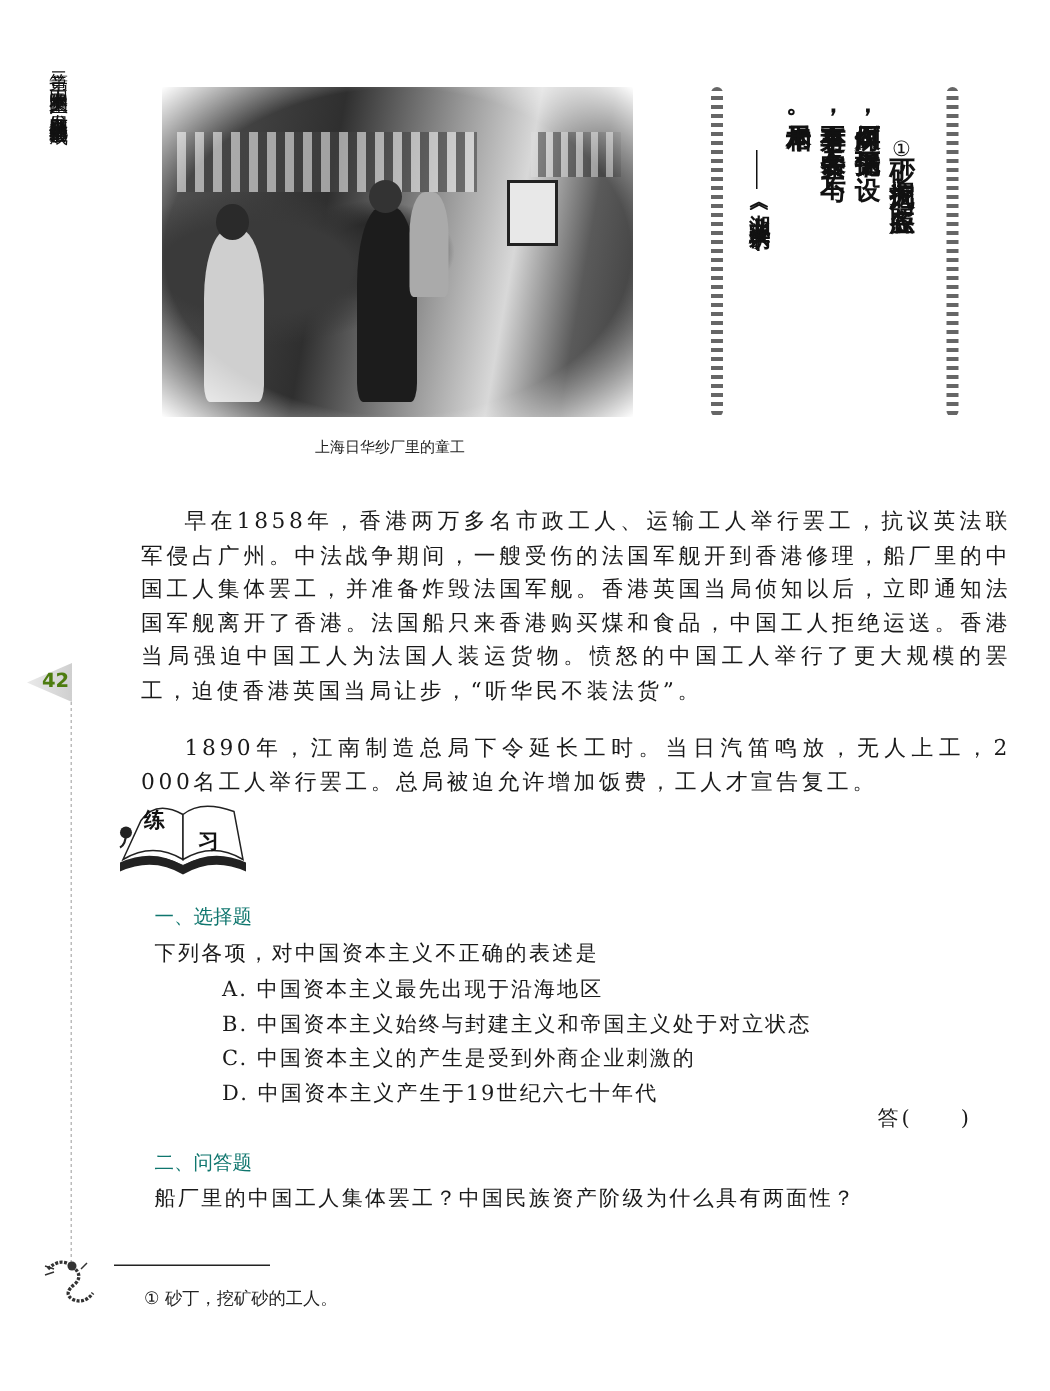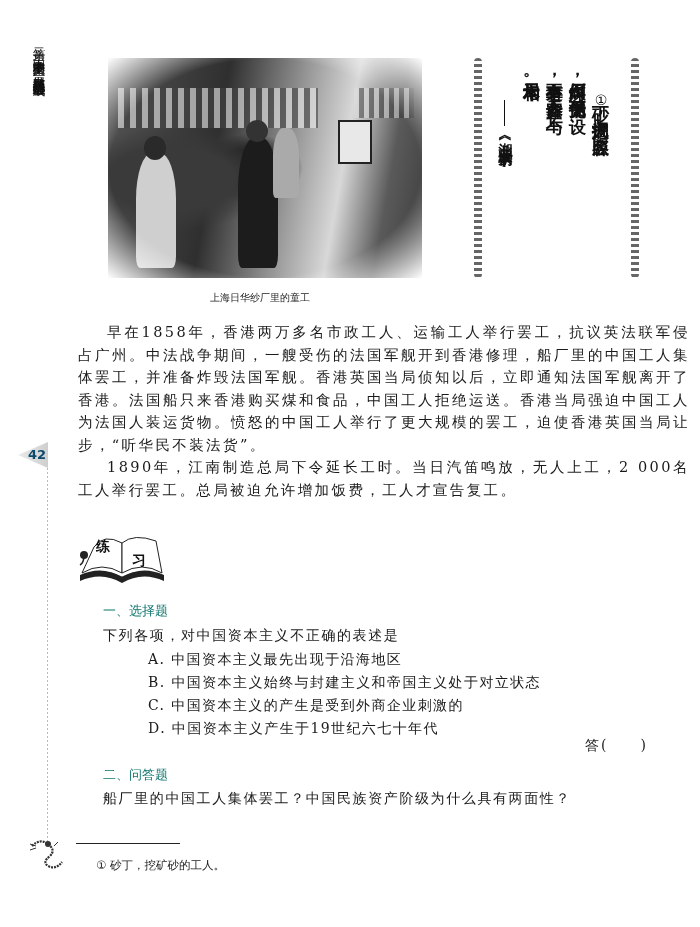--- a/index.html
+++ b/index.html
@@ -13,21 +13,21 @@
       font-size: 12.5px; line-height: 16px; letter-spacing: 0.5px; color: #111;
     }
     .chapter-side .gap { display: inline-block; height: 10px; }
     .page-tab {
       position: absolute; left: 18px; top: 442px; width: 30px; height: 26px;
       background: linear-gradient(to left, #cfcfcf, #eaeaea);
       clip-path: polygon(0 50%, 100% 0, 100% 100%);
     }
     .page-num {
       position: absolute; left: 28px; top: 447px; font-family: "DejaVu Sans", "Liberation Sans", sans-serif;
-      font-size: 13px; font-weight: bold; color: #0c4a6e;
+      font-size: 13px; font-weight: bold; color: #4d7c0f;
     }
     .margin-line {
       position: absolute; left: 47px; top: 468px; width: 1px; height: 375px;
       background: repeating-linear-gradient(to bottom, #bbb 0 2px, transparent 2px 4px);
     }
     .photo {
       position: absolute; left: 108px; top: 58px; width: 314px; height: 220px;
       background:
         radial-gradient(ellipse at 20% 55%, #3a3a3a 0 18%, transparent 30%),
         radial-gradient(ellipse at 45% 50%, #222 0 12%, transparent 22%),
@@ -77,21 +77,21 @@
       font-size: 14px; font-weight: bold; color: #111; letter-spacing: 2px;
     }
     .quote-dash {
       position: absolute; left: 504px; top: 100px; width: 1px; height: 26px; background: #111;
     }
     .body-text {
       position: absolute; left: 78px; top: 321px; width: 612px;
       font-size: 14.5px; line-height: 22.5px; letter-spacing: 2.4px; color: #1a1a1a;
       text-align: justify;
     }
-    .body-text p { margin: 0; text-indent: 29px; }
+    .body-text p { margin: 16px; text-indent: 29px; }
     .exercise-icon { position: absolute; left: 72px; top: 535px; width: 100px; height: 50px; }
     .section-head {
       position: absolute; font-family: "DejaVu Sans", "Liberation Sans", sans-serif;
       font-size: 13px; color: #0f766e;
     }
     .q-text { position: absolute; font-size: 14px; letter-spacing: 1.6px; color: #1a1a1a; }
     .option { position: absolute; left: 120px; font-size: 14px; letter-spacing: 1.4px; color: #1a1a1a; margin-left: 28px; }
     .answer-slot { position: absolute; left: 585px; top: 737px; font-size: 14px; letter-spacing: 2px; }
     .footnote-line { position: absolute; left: 76px; top: 843px; width: 104px; height: 1px; background: #222; }
     .dragon { position: absolute; left: 28px; top: 836px; width: 38px; height: 34px; }

